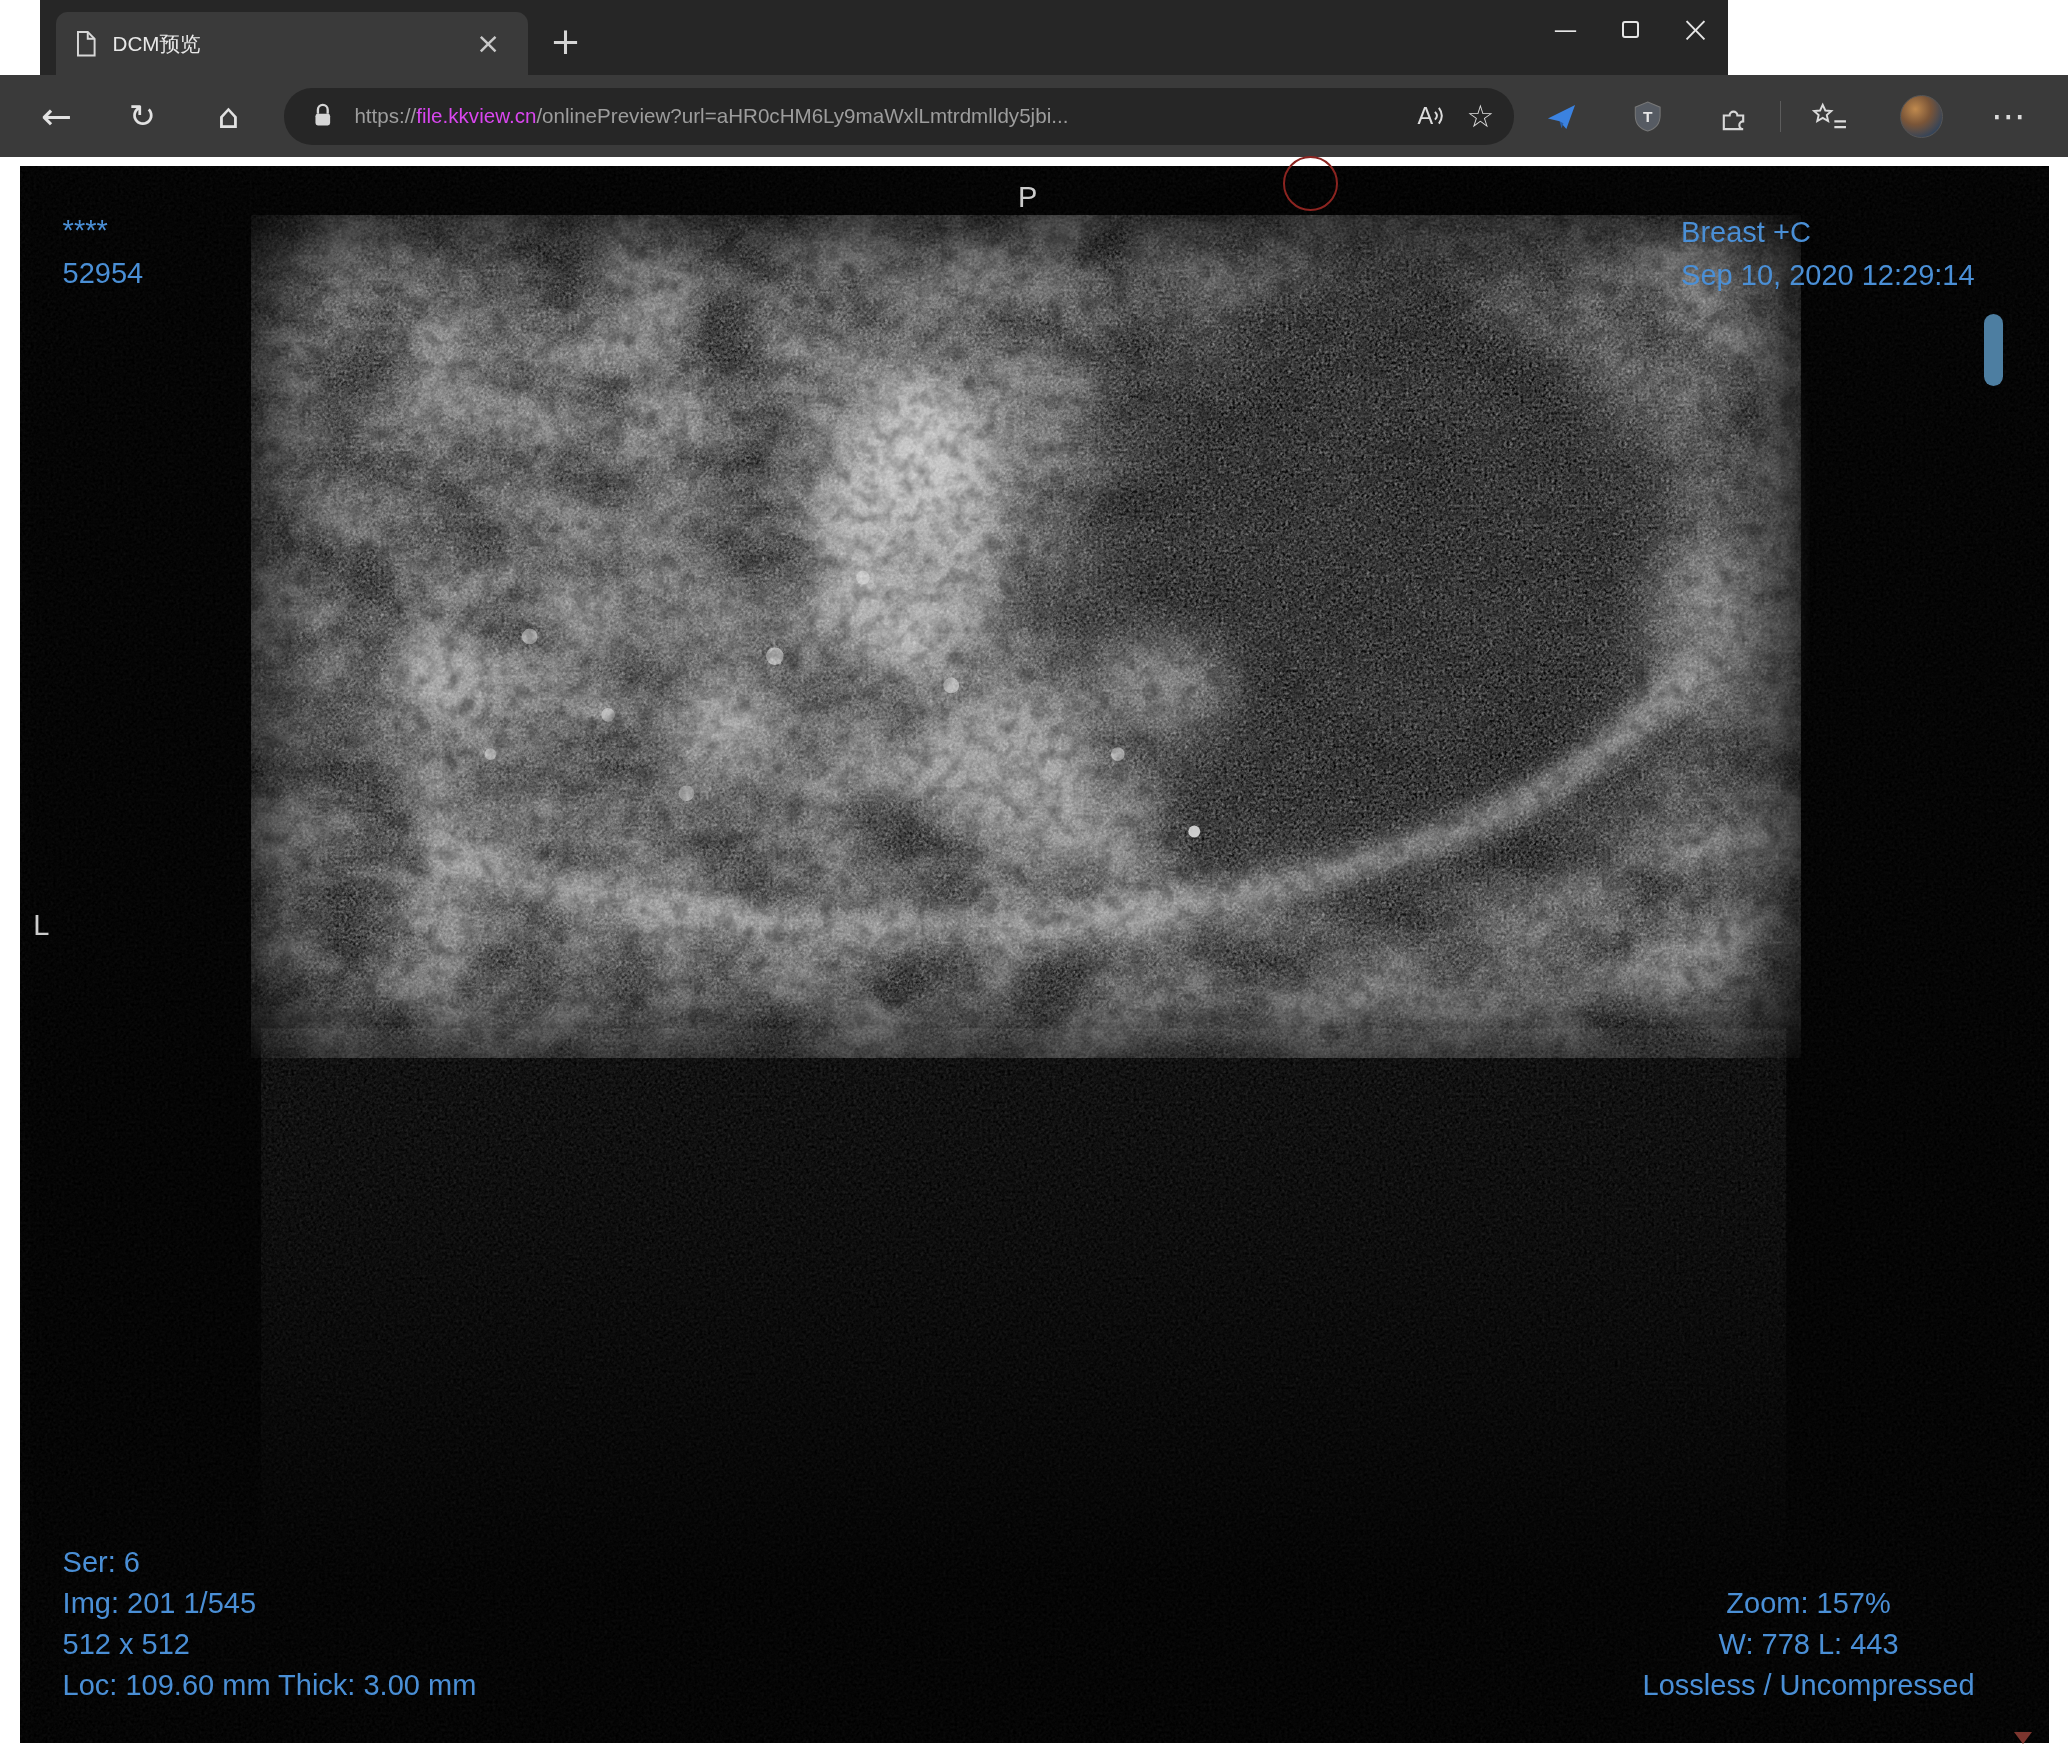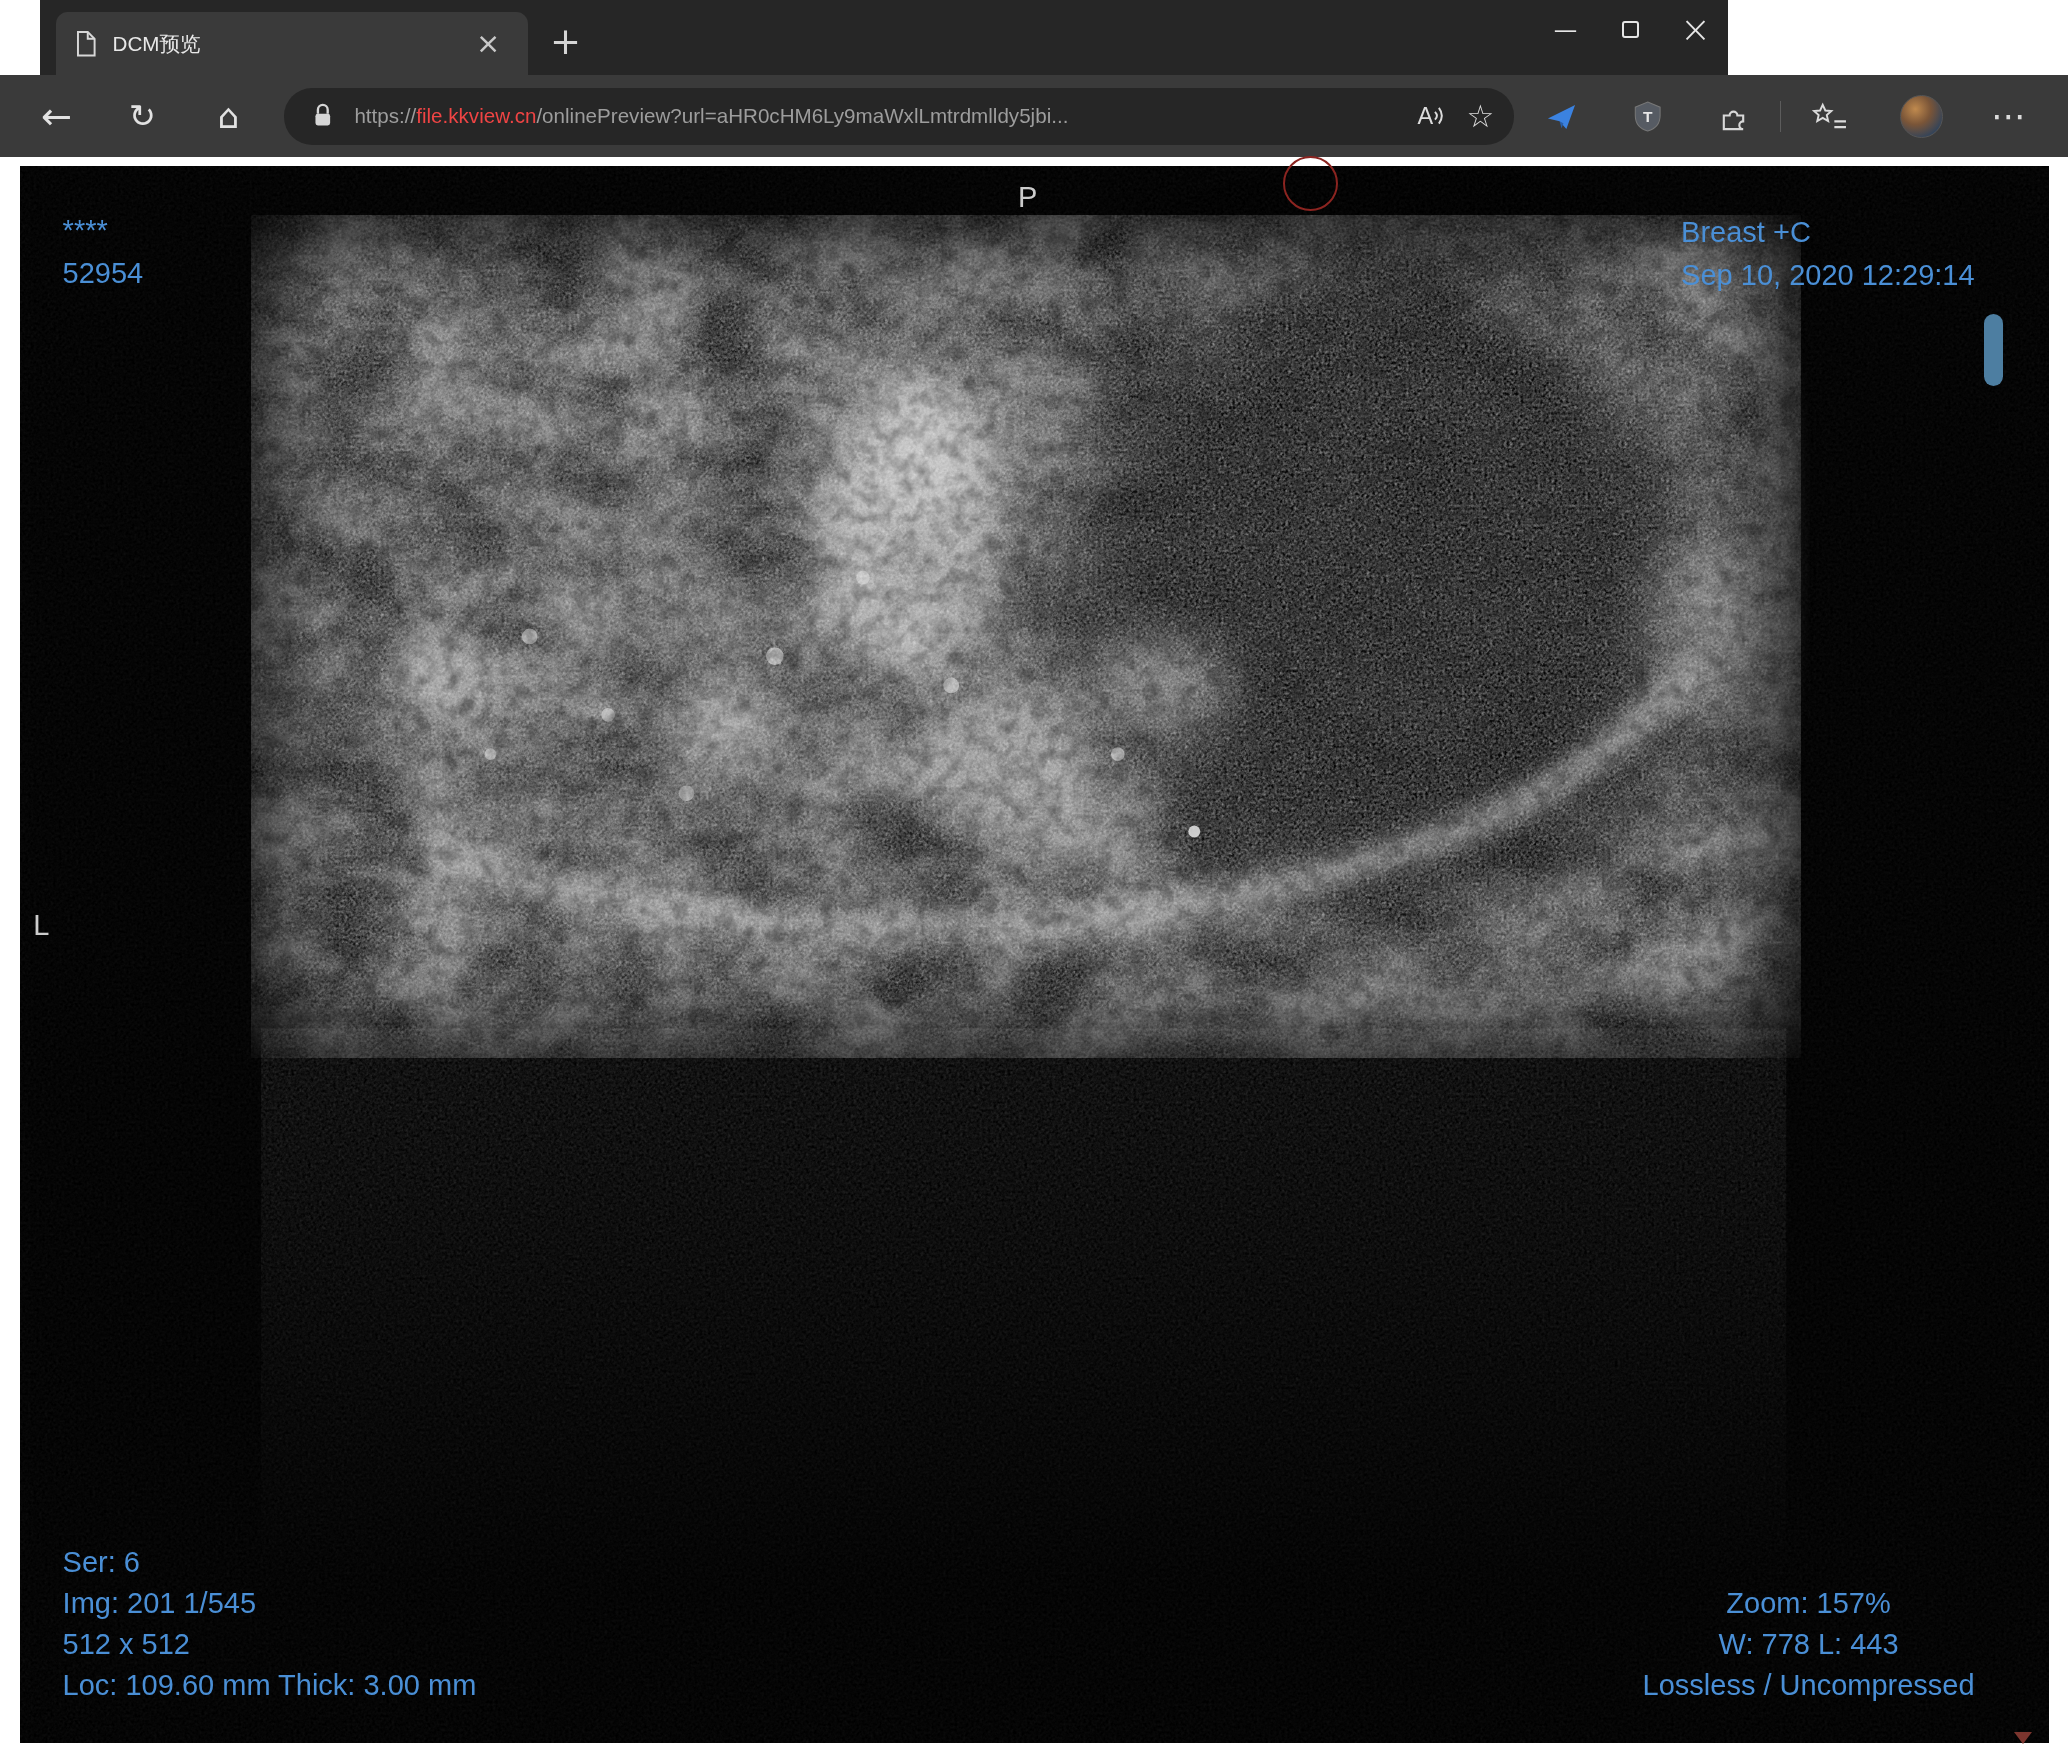--- a/index.html
+++ b/index.html
@@ -53,21 +53,21 @@
   .urlbar {
     position: absolute; left: 284px; top: 12.7px; width: 1230px; height: 57px;
     border-radius: 28px; background: var(--urlbar-bg, #262626);
     display: flex; align-items: center; padding: 0 19.6px;
   }
   .url-icon { display: flex; align-items: center; justify-content: center; width: 39px; height: 43px; flex: none; }
   .url-text {
     flex: 1; margin-left: 11.8px; font-size: 20.6px; color: var(--url-dim, #9d9d9d);
     white-space: nowrap; overflow: hidden;
   }
-  .url-domain { color: #ef4444; }
+  .url-domain { color: #d946ef; }
   .read-aloud { display: flex; align-items: center; color: #dcdcdc; font-size: 23.5px; margin-right: 21.6px; flex: none; }
   .fav-star { font-size: 31px; color: #dcdcdc; flex: none; }
 
   .ext-btn { position: absolute; top: 13.7px; width: 55px; height: 55px; display: flex; align-items: center; justify-content: center; }
   .toolbar-divider { position: absolute; left: 1780px; top: 25.5px; width: 1px; height: 31px; background: #5c5c5c; }
   .avatar { width: 43px; height: 43px; border-radius: 50%;
     background: radial-gradient(circle at 35% 32%, #c08a4e 0%, #7a5538 40%, #31435a 78%, #222e3d 100%);
     border: 1px solid #555; }
   .more-btn { color: #dcdcdc; font-size: 35px; }
 

